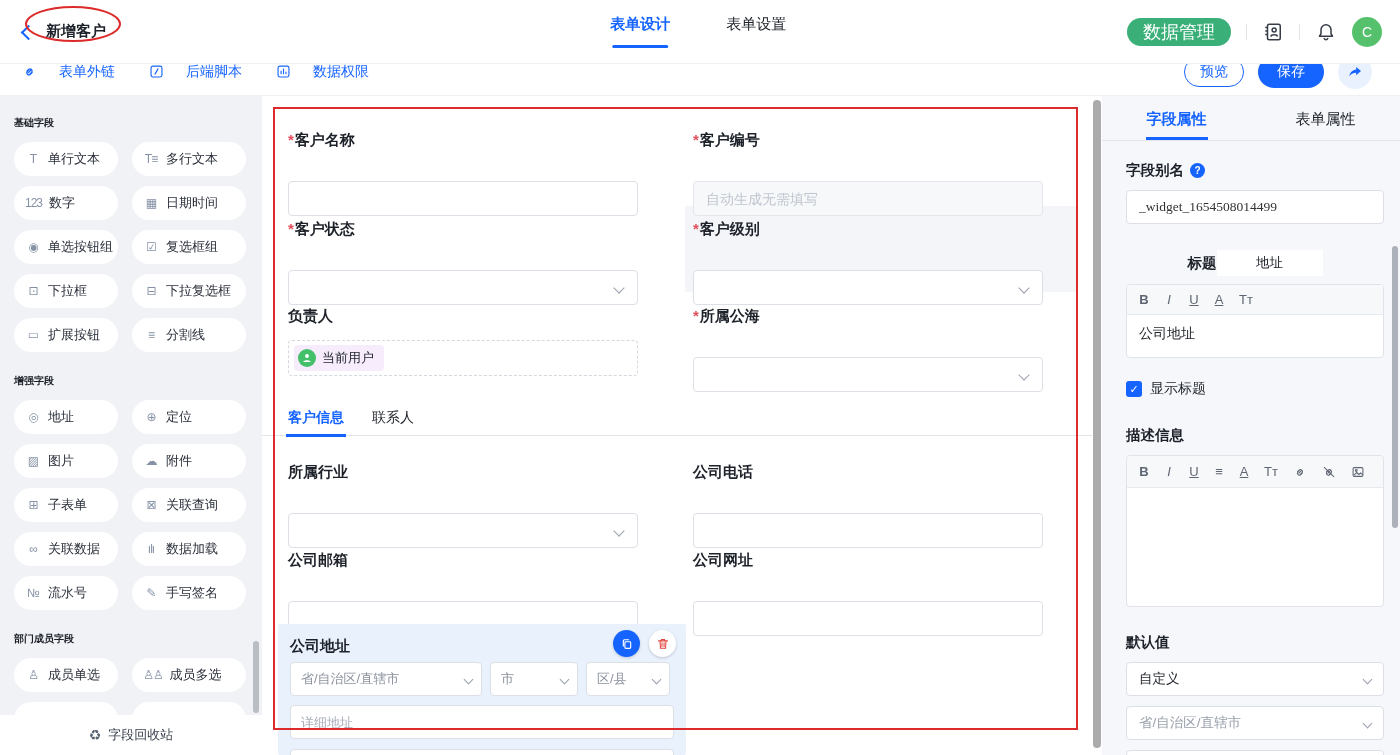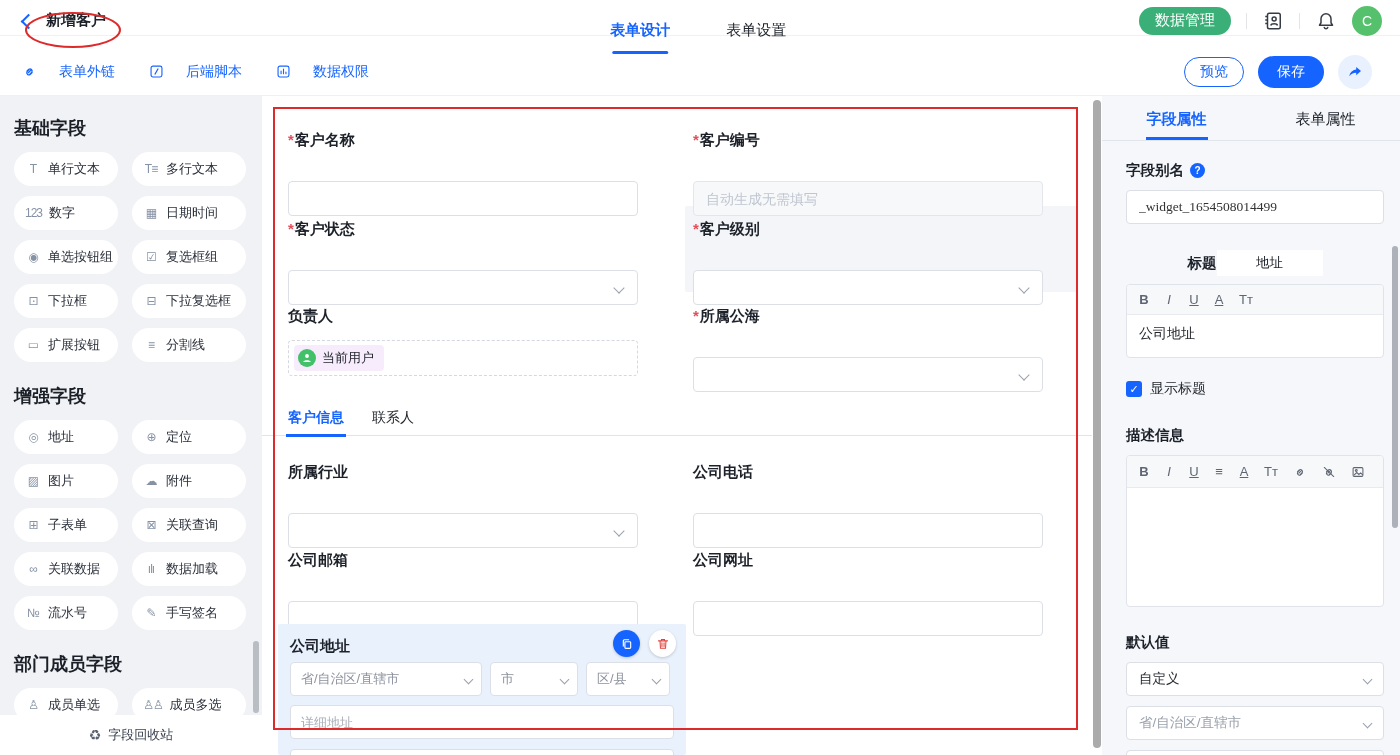--- a/index.html
+++ b/index.html
@@ -1,43 +1,43 @@
 <!DOCTYPE html>
 <html><head>
 <meta charset="utf-8">
 <style>
   *{margin:0;padding:0;box-sizing:border-box}
   html,body{width:1400px;height:755px;overflow:hidden}
   body{font-family:"Liberation Sans","DejaVu Sans",sans-serif;background:#fff;position:relative;color:#1d2129}
   
-  .app-header{position:absolute;top:6px;left:0;right:0;height:30px;background:#fff;border-bottom:1px solid #f0f1f4;display:flex;align-items:center;z-index:30}
+  .app-header{position:absolute;top:0;left:0;right:0;height:64px;background:#fff;border-bottom:1px solid #f0f1f4;display:flex;align-items:center;z-index:30}
   .back-btn{margin-left:18px;width:18px;height:18px;position:relative;cursor:pointer}
   .back-btn::before{content:"";position:absolute;left:5px;top:4px;width:9px;height:9px;border-left:2px solid #1664ff;border-bottom:2px solid #1664ff;transform:rotate(45deg)}
   .page-title{margin-left:10px;font-size:15px;font-weight:600;color:#1d2129}
   .ellipse-annot{position:absolute;left:25px;top:6px;width:96px;height:36px;border:2.5px solid #dd2b2b;border-radius:50%;pointer-events:none;z-index:40}
   .header-tabs{position:absolute;left:50%;top:0;transform:translateX(-51%);height:48px;display:flex;gap:56px}
   .h-tab{height:48px;line-height:48px;font-size:15px;color:#1d2129;cursor:pointer;position:relative}
   .h-tab.active{color:#1664ff;font-weight:600}
   .h-tab.active::after{content:"";position:absolute;left:2px;right:2px;bottom:0;height:3px;background:#1664ff;border-radius:2px}
   .header-right{margin-left:auto;display:flex;align-items:center;gap:15px;padding-right:18px}
-  .pill-green{height:28px;padding:0 16px;background:#3ab078;border-radius:14px;color:#fff;font-size:15px;display:flex;align-items:center;cursor:pointer}
+  .pill-green{height:28px;padding:0 16px;background:#3ab078;border-radius:14px;color:#fff;font-size:18px;display:flex;align-items:center;cursor:pointer}
   .vdiv{width:1px;height:16px;background:#e2e4e8}
   .hicon{width:22px;height:22px;display:flex;align-items:center;justify-content:center;cursor:pointer}
   .avatar{width:30px;height:30px;border-radius:50%;background:#56c16d;color:#fff;font-size:14px;display:flex;align-items:center;justify-content:center;cursor:pointer}
   
   .subbar{position:absolute;top:48px;left:0;right:0;height:48px;background:#fff;border-bottom:1px solid #eef0f3;display:flex;align-items:center;z-index:20}
   .sub-links{display:flex;gap:34px;padding-left:22px}
   .sub-link{display:flex;align-items:center;gap:22px;color:#1664ff;font-size:14px;cursor:pointer}
   .sub-right{margin-left:auto;display:flex;align-items:center;gap:14px;padding-right:28px}
   .btn-outline{height:30px;padding:0 15px;border:1px solid #1664ff;border-radius:16px;color:#1664ff;font-size:14px;background:#fff;display:flex;align-items:center;cursor:pointer}
   .btn-primary{height:32px;padding:0 19px;background:#1664ff;border-radius:17px;color:#fff;font-size:14px;display:flex;align-items:center;cursor:pointer}
   .btn-share{width:34px;height:34px;border-radius:50%;background:#e9f1ff;display:flex;align-items:center;justify-content:center;cursor:pointer}
   
   .sidebar{position:absolute;top:96px;left:0;width:262px;bottom:0;background:#f0f2f5;overflow:hidden}
-  .side-title{font-size:18px;font-weight:700;color:#1b1f27;padding:20px 0 12px 14px}
+  .side-title{font-size:10px;font-weight:700;color:#1b1f27;padding:20px 0 12px 14px}
   .side-title.mt{padding-top:22px}
   .pill-grid{display:grid;grid-template-columns:104px 114px;gap:10px 14px;padding-left:14px}
   .pill{height:34px;background:#fff;border-radius:17px;display:flex;align-items:center;padding-left:11px;gap:7px;font-size:13px;color:#2a2f3a;cursor:grab;white-space:nowrap}
   .pic{color:#8591a5;font-size:12px;min-width:16px;text-align:center;letter-spacing:-1px}
   .pill-ghost{height:34px;background:#fff;border-radius:17px}
   .side-scroll{position:absolute;right:3px;top:545px;width:6px;height:72px;border-radius:3px;background:#b9bdc4}
   .side-footer{position:absolute;left:0;bottom:0;width:262px;height:40px;background:#fff;display:flex;align-items:center;justify-content:center;gap:7px;font-size:13px;color:#3c4350;cursor:pointer;z-index:5}
   .recycle-glyph{font-size:14px;color:#5a6372}
   
   .canvas{position:absolute;top:96px;left:262px;width:840px;bottom:0;background:#fff}

